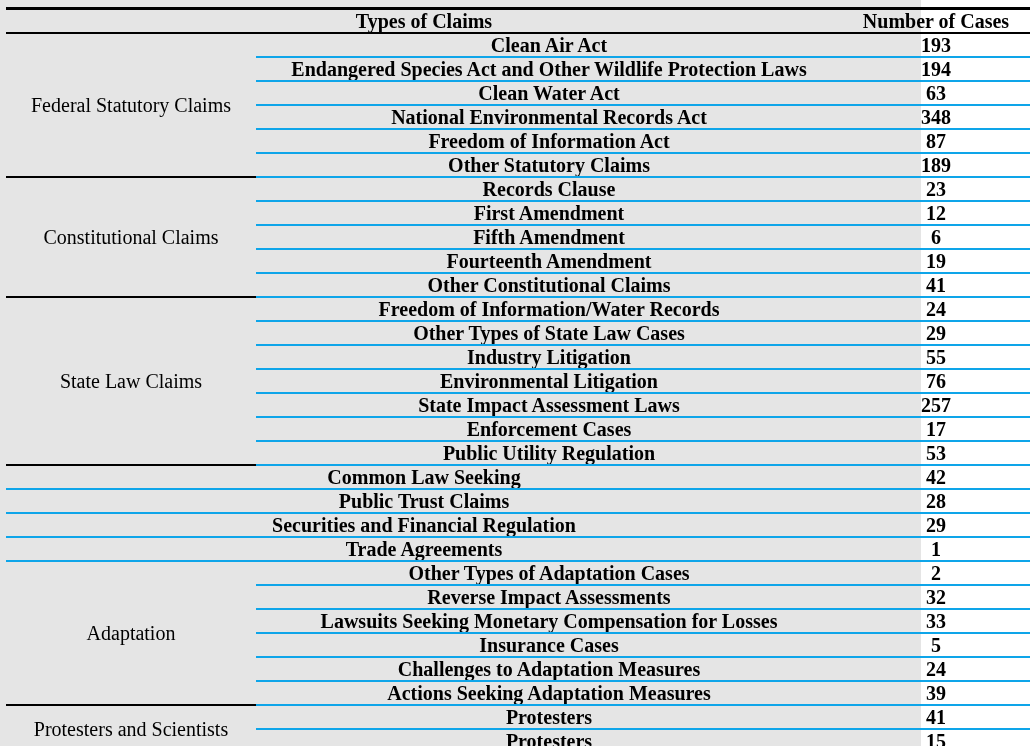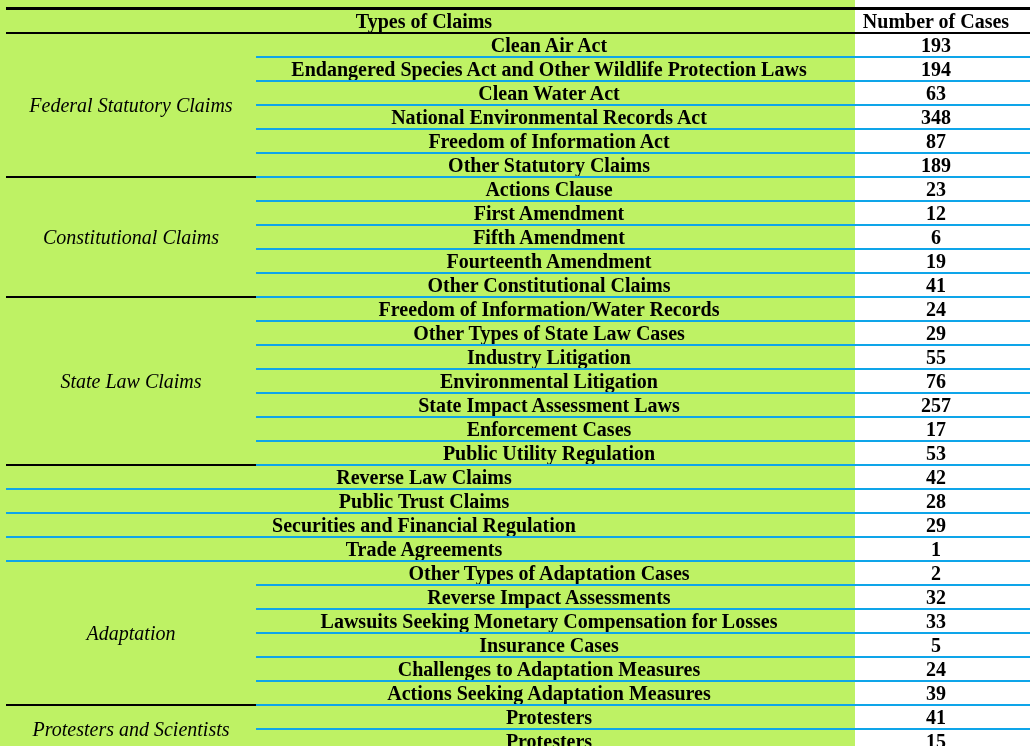--- a/index.html
+++ b/index.html
@@ -2,23 +2,23 @@
 <html><head>
 <meta charset="utf-8">
 <style>
   html, body {
     margin: 0;
     padding: 0;
     background: #ffffff;
   }
   .page {
     position: relative;
-    width: 855px;
+    width: 921px;
     height: 746px;
-    background: #bef264;
+    background: #e5e5e5;
     box-sizing: border-box;
     padding: 7px 5px 0 6px;
     font-family: "Liberation Serif", "DejaVu Serif", serif;
     color: #000000;
   }
   table.claims {
     border-collapse: collapse;
     table-layout: fixed;
     width: 1024px;
     border-top: 3px solid #000;
@@ -56,21 +56,20 @@
     line-height: 22px;
     white-space: nowrap;
     overflow: hidden;
   }
   td.claim, td.num {
     border-bottom: 2px solid #0ea5e9;
     font-weight: bold;
   }
   td.group {
     border-bottom: none;
-    font-style: italic;
   }
 </style>
 </head>
 <body>
 
 <div class="page">
   <table class="claims">
     <colgroup>
       <col class="c-group">
       <col class="c-claim">
@@ -107,21 +106,21 @@
       </tr>
       <tr>
         <td class="claim">Other Statutory Claims</td>
         <td class="num">189</td>
       </tr>
     </tbody>
 
     <tbody>
       <tr>
         <td class="group" rowspan="5">Constitutional Claims</td>
-        <td class="claim">Actions Clause</td>
+        <td class="claim">Records Clause</td>
         <td class="num">23</td>
       </tr>
       <tr>
         <td class="claim">First Amendment</td>
         <td class="num">12</td>
       </tr>
       <tr>
         <td class="claim">Fifth Amendment</td>
         <td class="num">6</td>
       </tr>
@@ -162,21 +161,21 @@
         <td class="num">17</td>
       </tr>
       <tr>
         <td class="claim">Public Utility Regulation</td>
         <td class="num">53</td>
       </tr>
     </tbody>
 
     <tbody>
       <tr>
-        <td class="claim" colspan="2">Reverse Law Claims</td>
+        <td class="claim" colspan="2">Common Law Seeking</td>
         <td class="num">42</td>
       </tr>
     </tbody>
 
     <tbody>
       <tr>
         <td class="claim" colspan="2">Public Trust Claims</td>
         <td class="num">28</td>
       </tr>
     </tbody>

